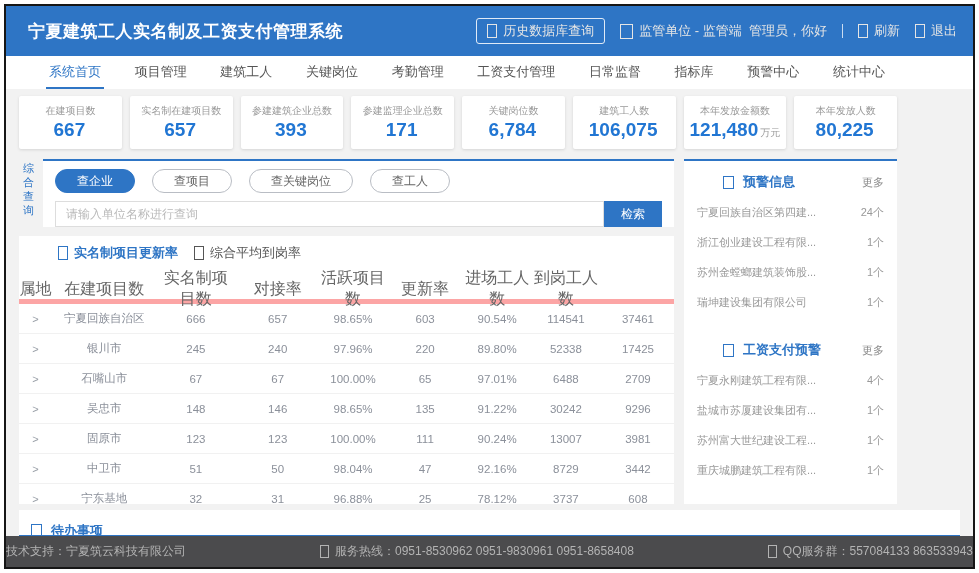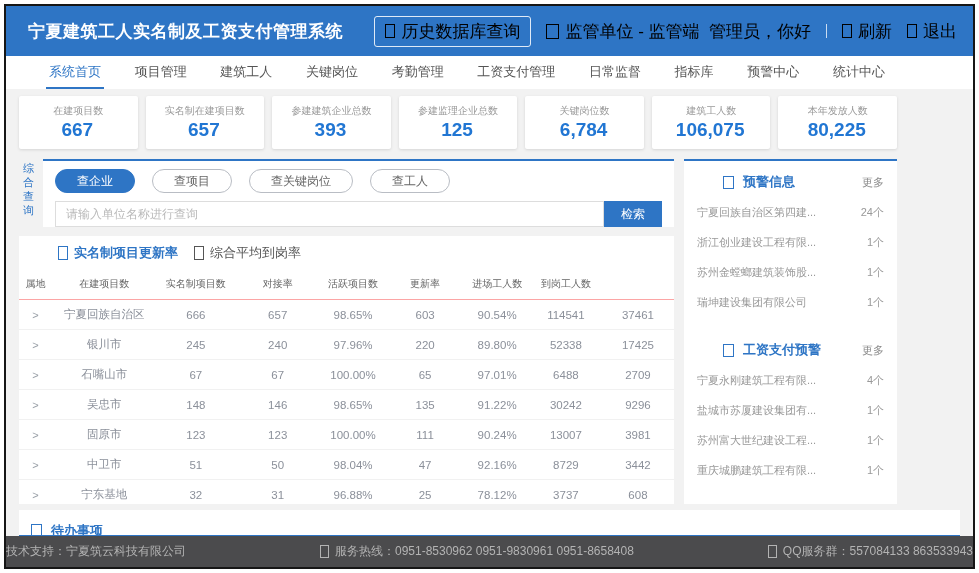--- a/index.html
+++ b/index.html
@@ -1,21 +1,21 @@
 <!DOCTYPE html>
 <html><head>
 <meta charset="utf-8">
 <style>
   html,body{margin:0;padding:0;}
   body{width:979px;height:573px;background:#fff;font-family:"Liberation Sans","DejaVu Sans",sans-serif;position:relative;overflow:hidden;}
   .frame{position:absolute;left:4px;top:4px;right:4px;bottom:4px;border:2px solid #161616;background:#f2f2f2;display:flex;flex-direction:column;overflow:hidden;}
   
   .header{height:50px;background:#2e75c5;display:flex;align-items:center;padding:0 16px 0 22px;flex:0 0 auto;}
   .title{color:#fff;font-size:17px;font-weight:bold;letter-spacing:.5px;}
-  .hright{margin-left:auto;display:flex;align-items:center;color:#000000;font-size:17px;gap:15px;}
+  .hright{margin-left:auto;display:flex;align-items:center;color:#e5e5e5;font-size:13px;gap:15px;}
   .hbtn{border:1px solid rgba(255,255,255,.85);border-radius:3px;padding:3px 10px;display:flex;align-items:center;cursor:pointer;}
   .hitem{display:flex;align-items:center;cursor:pointer;white-space:pre;}
   .tofu{display:inline-block;width:8px;height:12px;border:1px solid currentColor;margin-right:6px;flex:0 0 auto;}
   .tofu.big{width:11px;height:13px;}
   .vdiv{width:1px;height:14px;background:rgba(255,255,255,.75);}
   
   .nav{height:33px;background:#fff;flex:0 0 auto;display:flex;}
   .nav-inner{margin-left:40px;width:842px;display:flex;justify-content:space-between;font-family:Liberation Serif, serif;}
   .tab{font-size:13px;color:#555;display:flex;align-items:center;border-bottom:2px solid transparent;cursor:pointer;padding:0 3px;}
   .tab.active{color:#2e75c5;border-bottom-color:#2e75c5;}
@@ -37,21 +37,21 @@
   .srow{margin-top:8px;display:flex;}
   .sinput{flex:1;height:24px;border:1px solid #ddd;padding:0 10px;font-size:12px;color:#ec4899;outline:none;box-sizing:content-box;background:#fff;}
   .sinput::placeholder{color:#b9b9b9;}
   .sbtn{width:58px;background:#2e75c5;color:#fff;border:none;font-size:12px;cursor:pointer;}
   .tpanel{margin-top:9px;background:#fff;flex:1;padding-top:8px;box-sizing:border-box;overflow:hidden;}
   .stabs{display:flex;gap:16px;padding:0 12px;align-items:center;}
   .stab{font-size:13px;color:#555;display:flex;align-items:center;cursor:pointer;}
   .stab.active{color:#2e75c5;font-weight:bold;margin-left:27px;}
   .tbl{margin-top:6px;}
   .trow{display:grid;grid-template-columns:5% 16% 12% 13% 10% 12% 10% 11% 11%;align-items:center;height:29px;border-bottom:1px solid #f1f1f1;font-size:11.5px;color:#8b909a;text-align:center;}
-  .trow.head{color:#666;height:31px;border-bottom:1px solid #fca5a5;font-size:10px;}
+  .trow.head{color:#666;height:31px;border-bottom:5px solid #fca5a5;font-size:16px;}
   .arrow::before{content:">";color:#9aa0a8;font-size:11px;cursor:pointer;}
   
   .rightcol{width:213px;flex:0 0 auto;background:#fff;border-top:2px solid #2e75c5;padding:12px 13px;box-sizing:border-box;}
   .psec-head{display:flex;justify-content:space-between;align-items:center;}
   .psec-title{color:#2e75c5;font-size:13px;font-weight:bold;display:flex;align-items:center;margin-left:26px;}
   .psec-title .tofu{width:9px;height:11px;margin-right:9px;}
   .more{font-size:11px;color:#888;cursor:pointer;}
   .pitems{margin-top:6px;}
   .pitem{display:flex;justify-content:space-between;align-items:center;font-size:11px;color:#999;padding:8px 0 7px;}
   .pitem .nm{cursor:pointer;}
@@ -120,29 +120,33 @@
         <div class="card">
           <span class="lbl">实名制在建项目数</span>
           <span class="val"><span>657</span><span class="unit"></span></span>
         </div>
         <div class="card">
           <span class="lbl">参建建筑企业总数</span>
           <span class="val"><span>393</span><span class="unit"></span></span>
         </div>
         <div class="card">
           <span class="lbl">参建监理企业总数</span>
-          <span class="val"><span>125</span><span class="unit"></span></span>
+          <span class="val"><span>171</span><span class="unit"></span></span>
         </div>
         <div class="card">
           <span class="lbl">关键岗位数</span>
           <span class="val"><span>6,784</span><span class="unit"></span></span>
         </div>
         <div class="card">
           <span class="lbl">建筑工人数</span>
           <span class="val"><span>106,075</span><span class="unit"></span></span>
+        </div>
+        <div class="card">
+          <span class="lbl">本年发放金额数</span>
+          <span class="val"><span>121,480</span><span class="unit">万元</span></span>
         </div>
         <div class="card">
           <span class="lbl">本年发放人数</span>
           <span class="val"><span>80,225</span><span class="unit"></span></span>
         </div>
       </div>
 
     <div class="main">
 
       <div class="leftcol">

